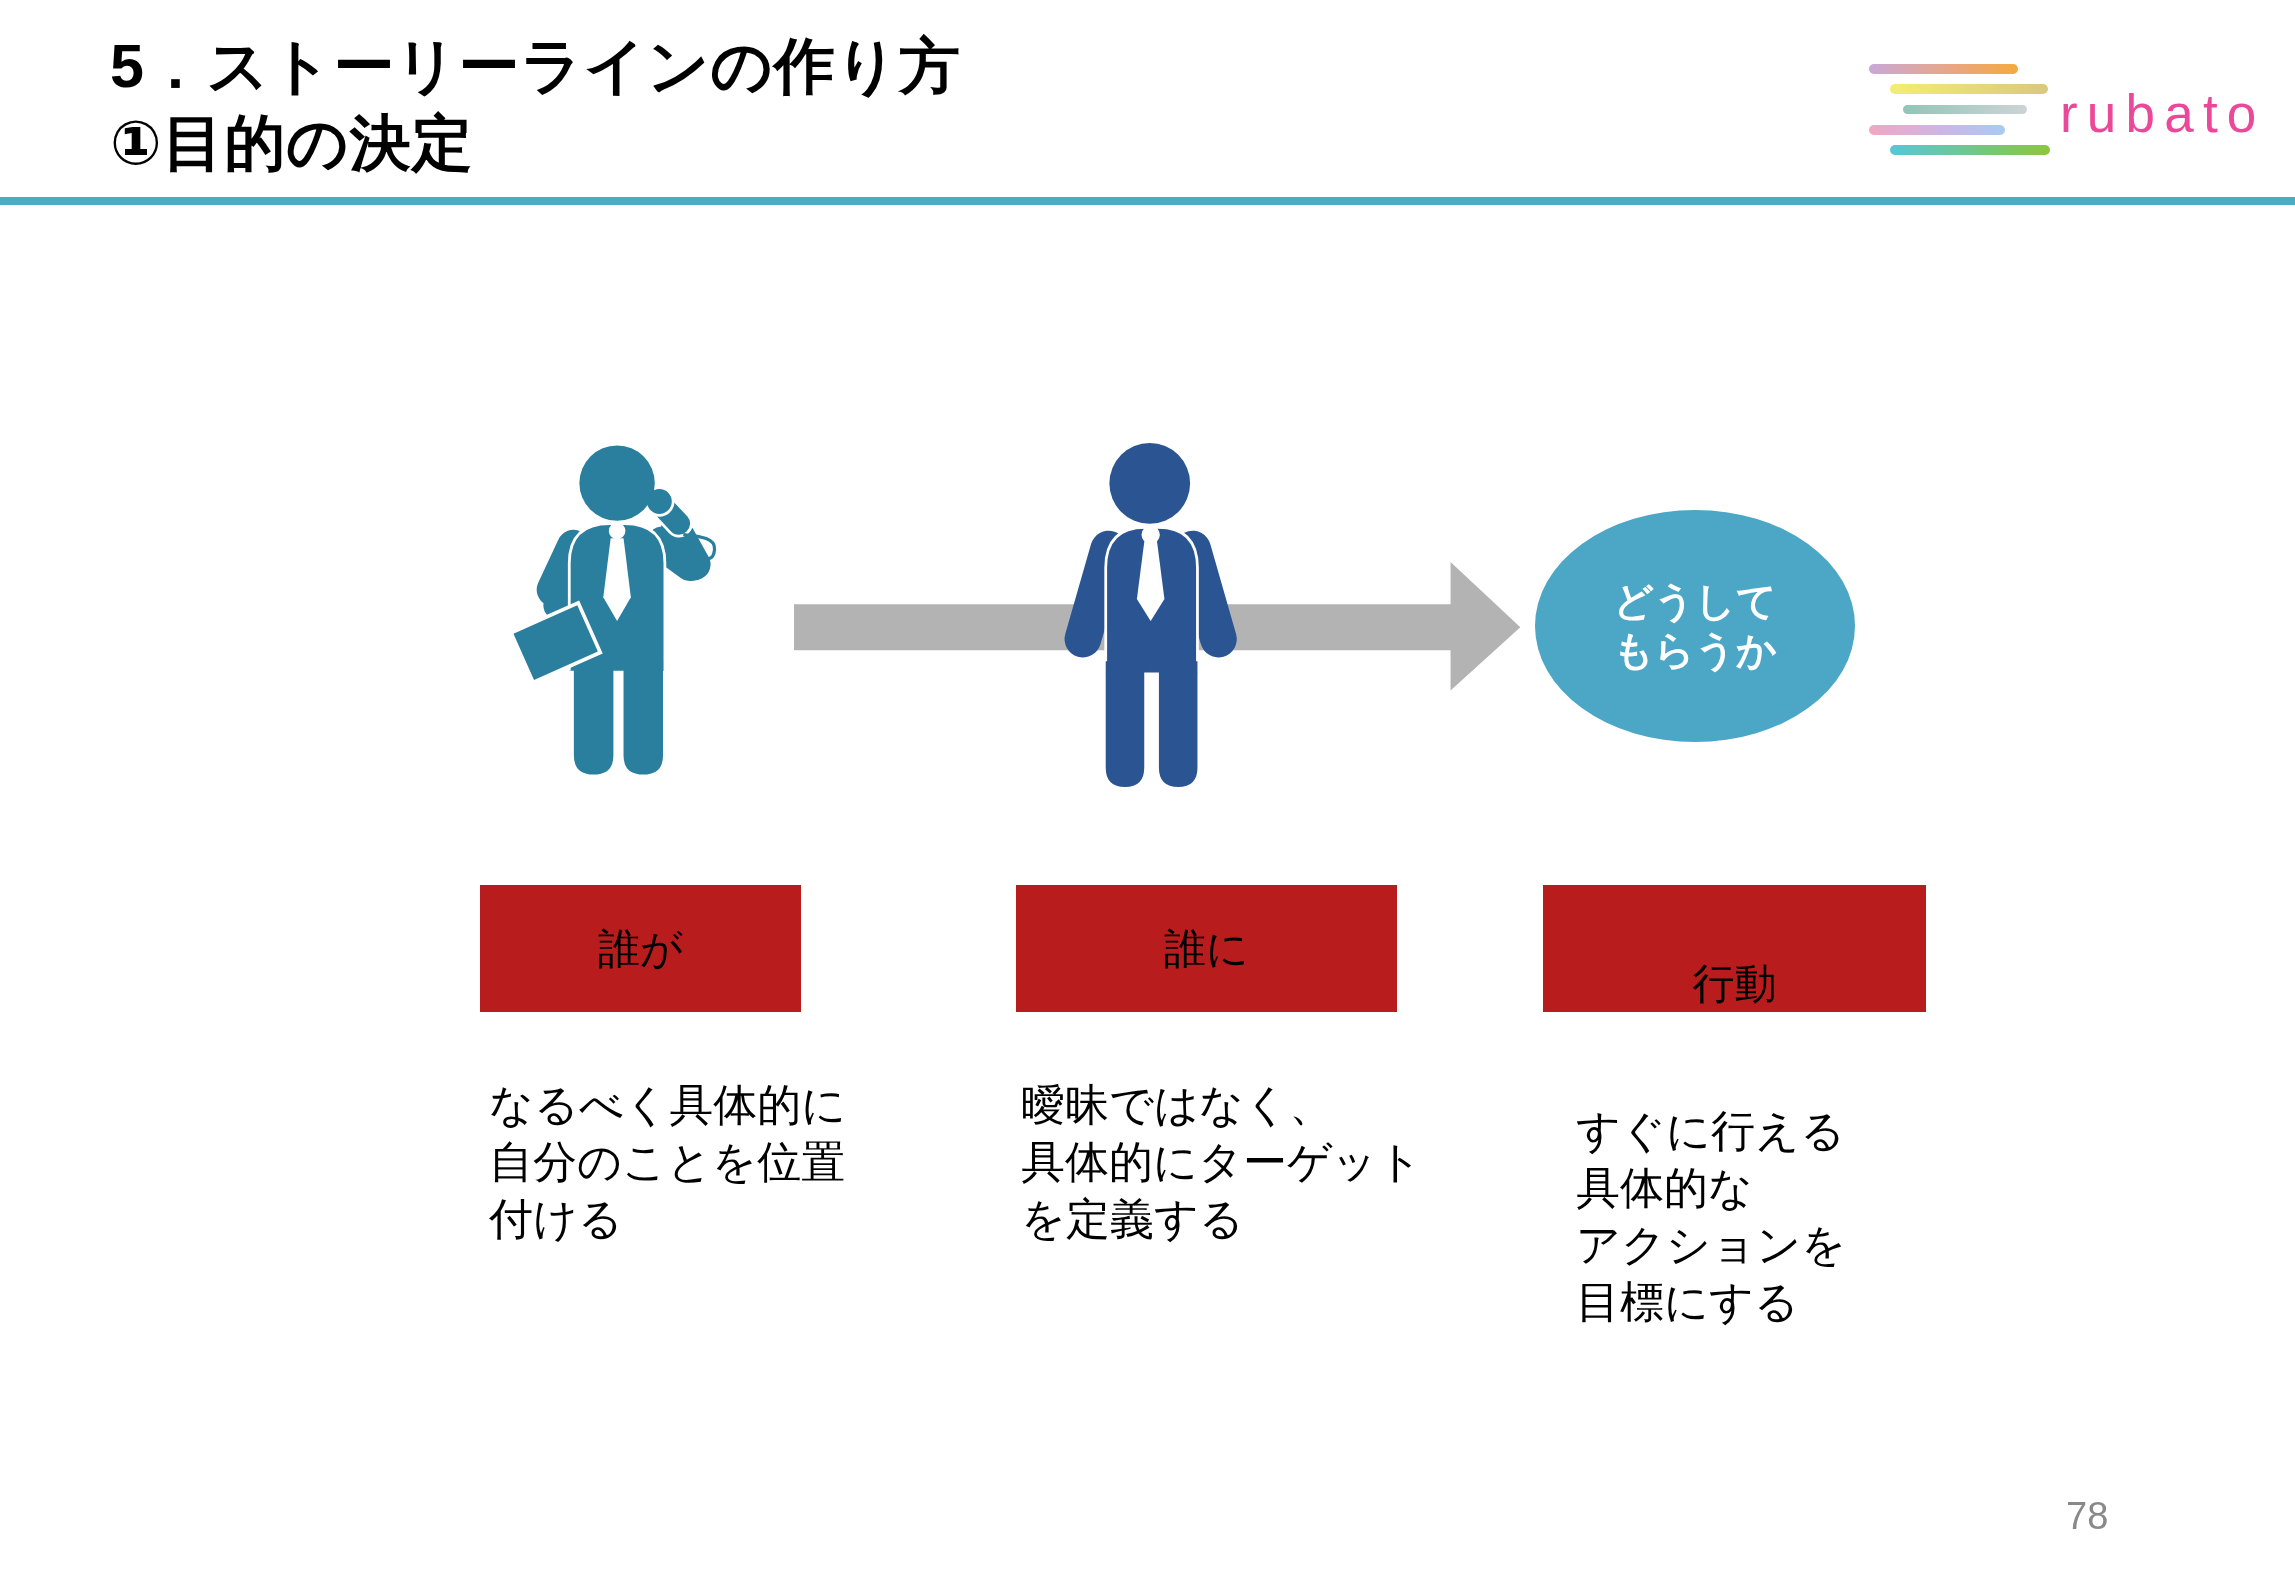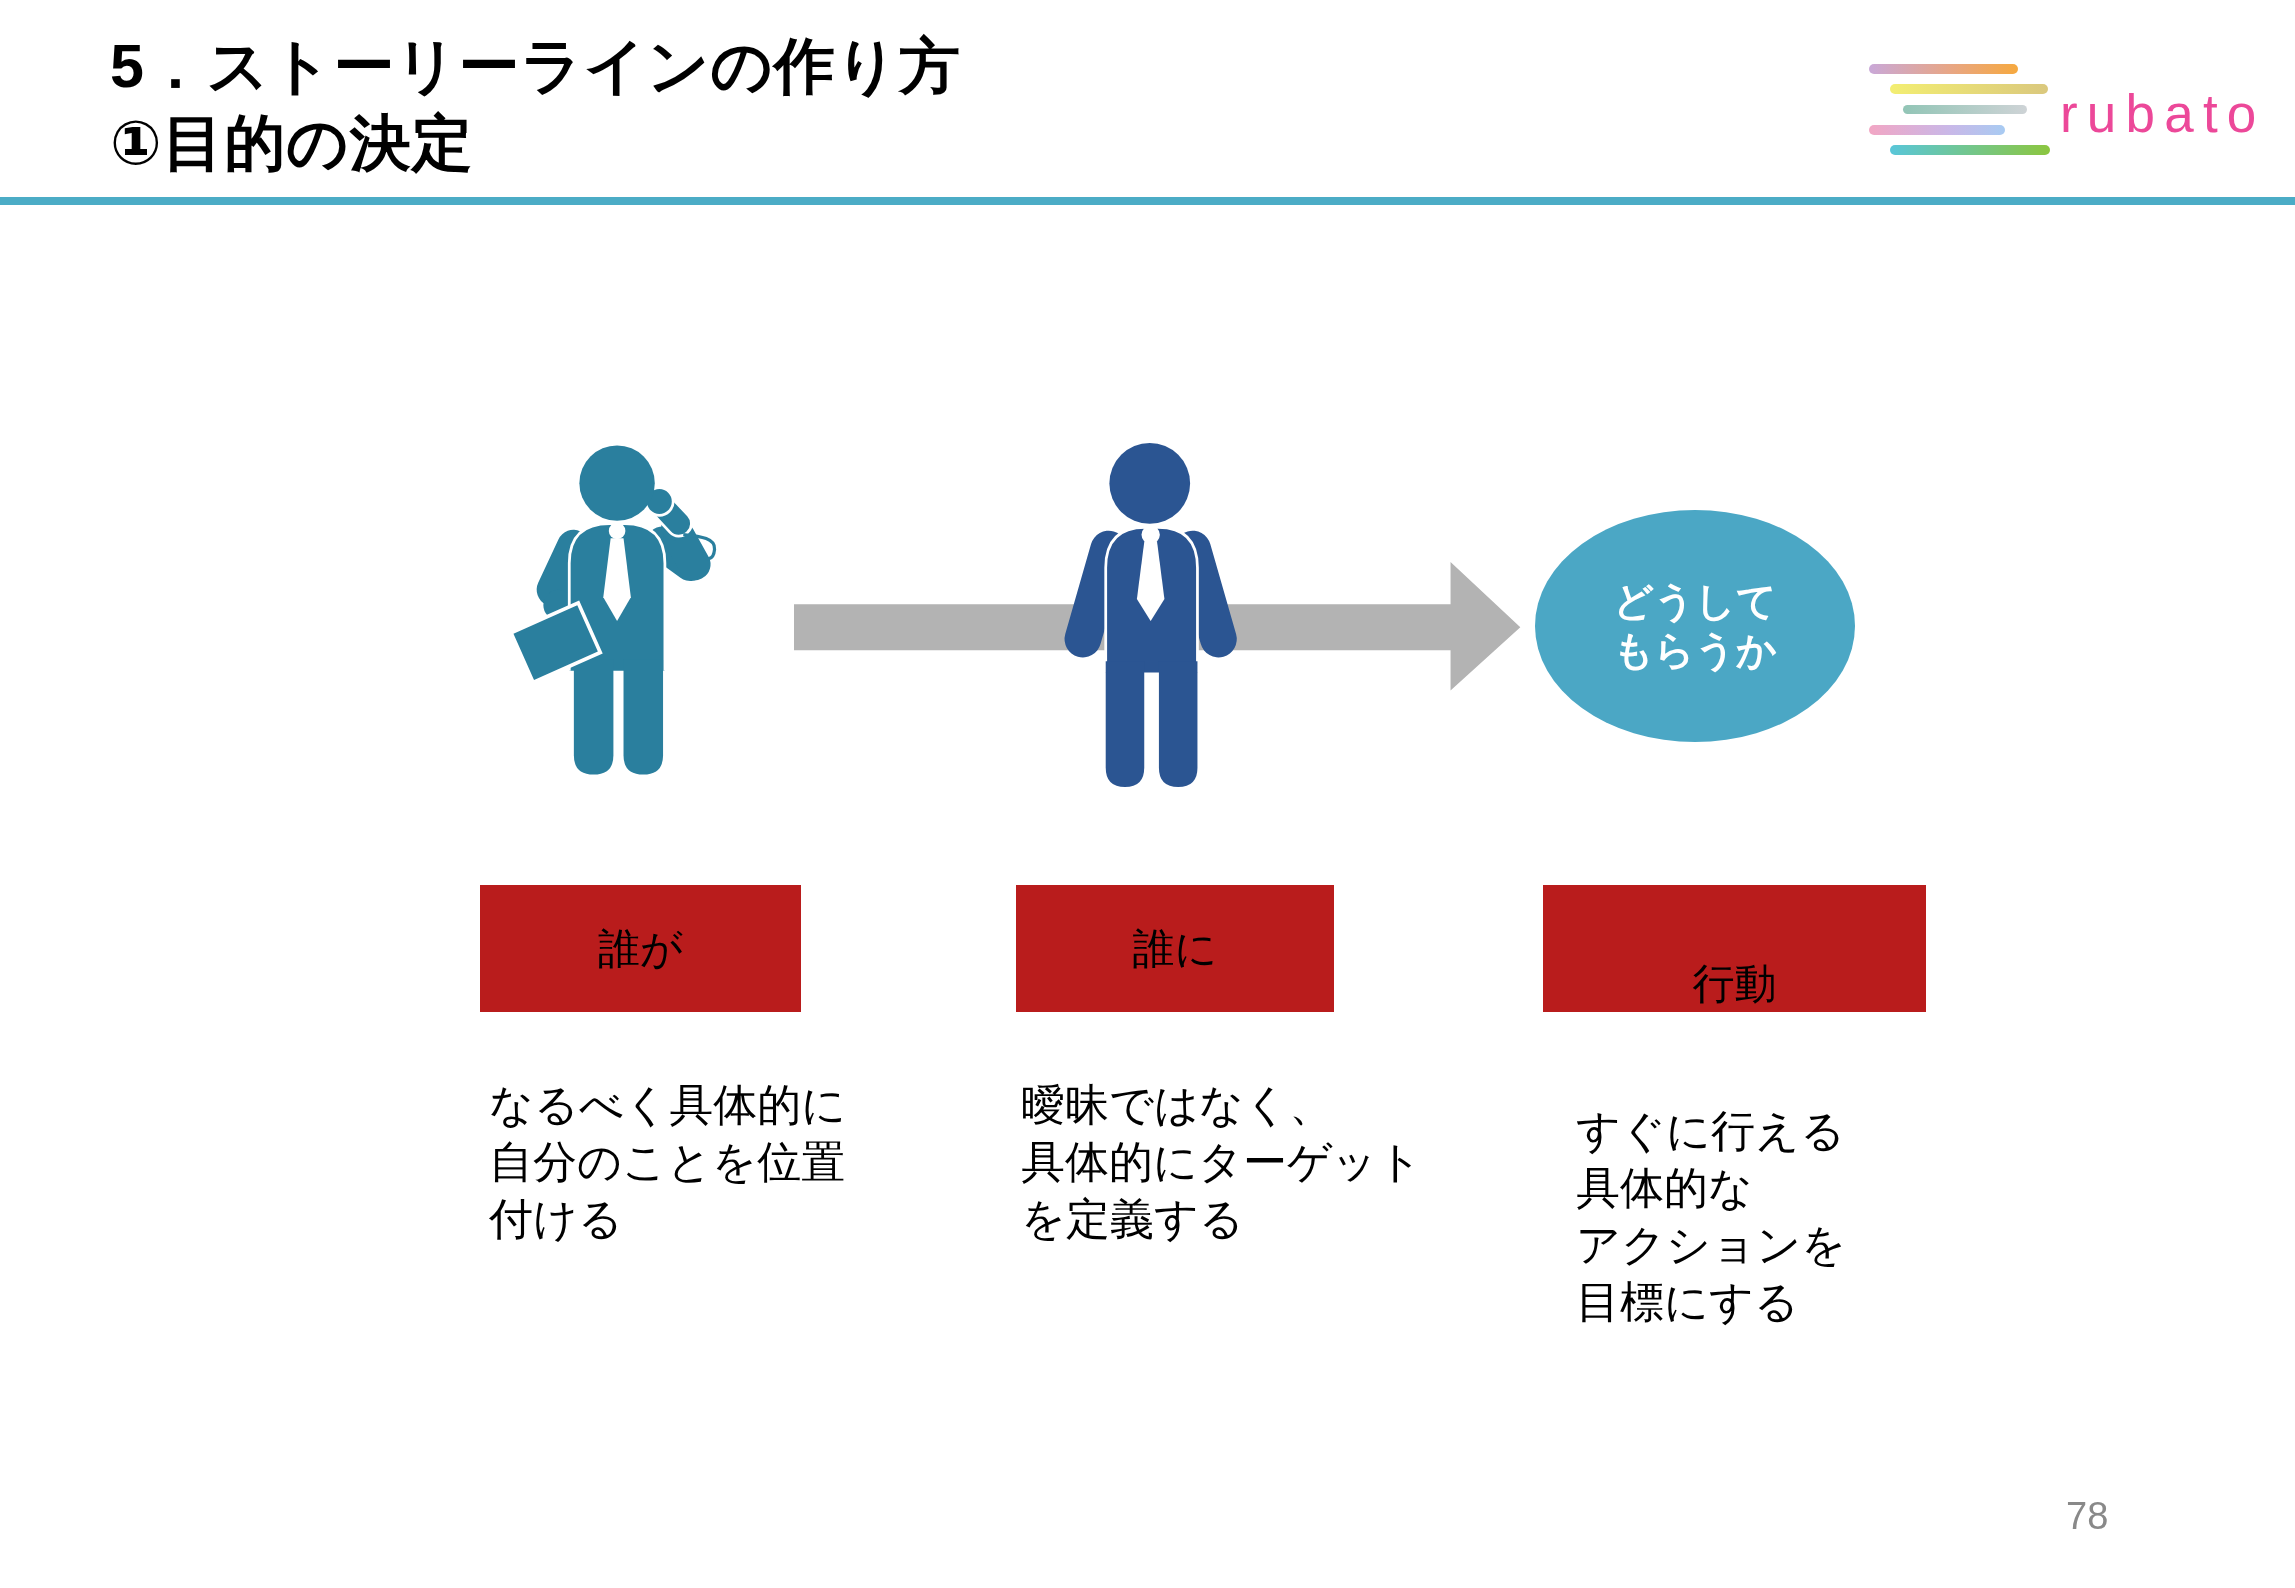--- a/index.html
+++ b/index.html
@@ -35,21 +35,21 @@
   }
   .goal-ellipse span{
     color:#fff;font-size:40px;line-height:49px;text-align:center;white-space:pre-line;font-weight:700;
   }
   .label-box{
     position:absolute;top:885px;height:127px;background:#b91c1c;
     display:flex;align-items:center;justify-content:center;
     font-size:42px;color:#000;
   }
   .box1{left:480px;width:321px;}
-  .box2{left:1016px;width:318px;}
+  .box2{left:1016px;width:381px;}
   .box3{left:1543px;width:383px;align-items:flex-end;}
   .desc{
     position:absolute;top:1076px;font-size:44px;line-height:57px;color:#000;white-space:pre-line;
   }
   .desc1{left:489px;}
   .desc2{left:1021px;}
   .desc3{left:1576px;margin-top:26px;}
   
   .page-number{position:absolute;left:2066px;top:1495px;font-size:38px;color:#898989;}
   .copyright{position:absolute;right:112px;top:1554px;font-size:30px;color:#1a1a1a;}

